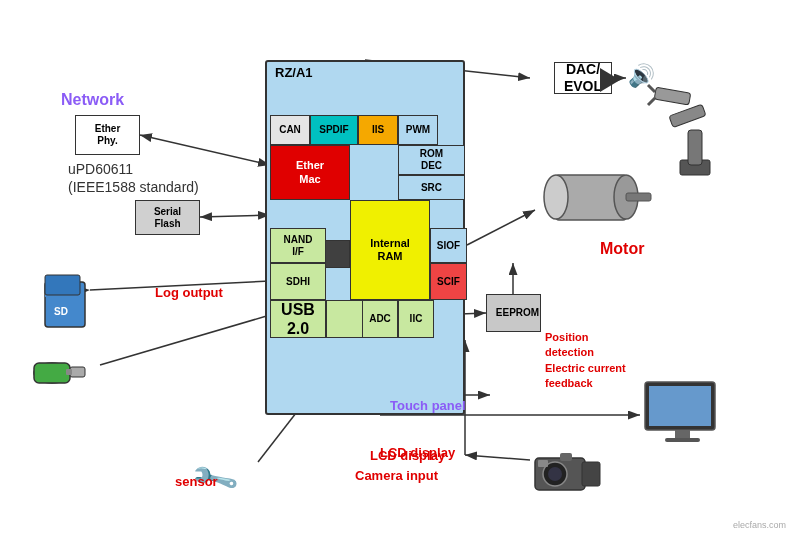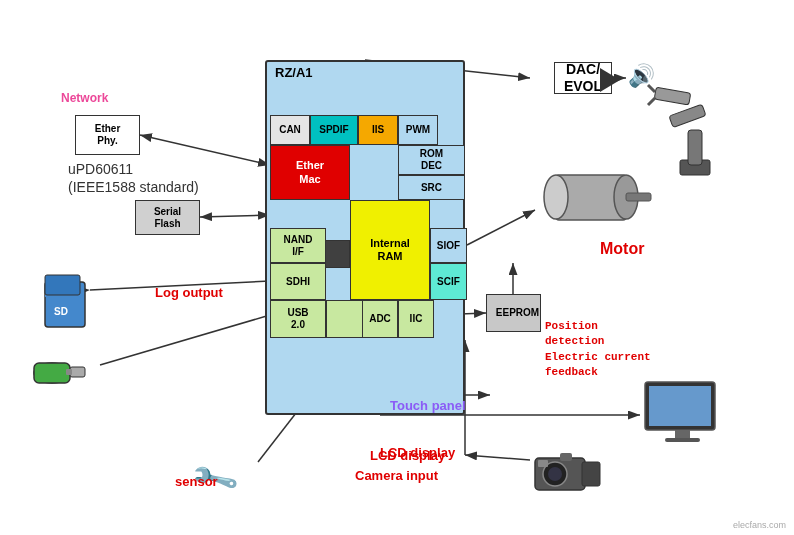--- a/index.html
+++ b/index.html
@@ -77,21 +77,21 @@
     .blk-intram { left: 350px; top: 200px; width: 80px; height: 100px; background: #f0f000; font-size: 11px; }
 
     
     .blk-nand { left: 270px; top: 228px; width: 56px; height: 35px; background: #c8e8a0; }
     
     .blk-siof { left: 430px; top: 228px; width: 37px; height: 35px; background: #b0d8f0; }
 
     
     .blk-sdhi { left: 270px; top: 263px; width: 56px; height: 37px; background: #c8e8a0; }
     
-    .blk-scif { left: 430px; top: 263px; width: 37px; height: 37px; background: #5eead4; }
+    .blk-scif { left: 430px; top: 263px; width: 37px; height: 37px; background: #ef4444; }
 
     
     .blk-usb { left: 270px; top: 300px; width: 56px; height: 38px; background: #c8e8a0; }
     
     .blk-vdc { left: 326px; top: 300px; width: 36px; height: 38px; background: #c8e8a0; padding-left: 48px; }
     
     .blk-adc { left: 362px; top: 300px; width: 36px; height: 38px; background: #c8e8a0; }
     
     .blk-iic { left: 398px; top: 300px; width: 36px; height: 38px; background: #c8e8a0; }
 
@@ -155,22 +155,22 @@
       border: 1.5px solid #333;
       background: #c8c8c8;
       display: flex; align-items: center; justify-content: center;
       text-align: center; font-size: 10px; font-weight: bold; line-height: 1.2; padding-left: 8px;
     }
 
     
     .label-network {
       position: absolute;
       left: 61px; top: 91px;
-      color: #ec4899;
-      font-size: 12px;
+      color: #8b5cf6;
+      font-size: 16px;
       font-weight: bold;
     }
     .label-upd {
       position: absolute;
       left: 68px; top: 160px;
       font-size: 14px;
       color: #333;
       line-height: 1.3;
     }
     .label-logoutput {
@@ -211,26 +211,25 @@
     }
     .label-motor {
       position: absolute;
       left: 600px; top: 240px;
       color: #e00000;
       font-size: 16px;
       font-weight: bold;
     }
     .label-position {
       position: absolute;
-      left: 545px; top: 319px;
+      left: 545px; top: 330px;
       color: #e00000;
       font-size: 11px;
       font-weight: bold;
       line-height: 1.4;
-      font-family: Liberation Mono, monospace;
     }
 
     
     svg.arrows {
       position: absolute;
       left: 0; top: 0;
       width: 794px;
       height: 535px;
       pointer-events: none;
       overflow: visible;
@@ -358,21 +357,21 @@
   <div class="block blk-pwm">PWM</div>
   <div class="block blk-ethermac" style="line-height:1.2; font-size:11px; color:#fff;">Ether<br>Mac</div>
   <div class="block blk-romdec" style="line-height:1.2;text-align:center;">ROM<br>DEC</div>
   <div class="block blk-rspi" style="color:#fff;">RSPI</div>
   <div class="block blk-src">SRC</div>
   <div class="block blk-nand" style="line-height:1.2; font-size:10px;">NAND<br>I/F</div>
   <div class="block blk-intram" style="line-height:1.2; font-size:11px;">Internal<br>RAM</div>
   <div class="block blk-siof">SIOF</div>
   <div class="block blk-sdhi">SDHI</div>
   <div class="block blk-scif">SCIF</div>
-  <div class="block blk-usb" style="line-height:1.2; font-size:10px;">USB<br>2.0</div>
+  <div class="block blk-usb" style="line-height:1.2; font-size:16px;">USB<br>2.0</div>
   <div class="block blk-vdc">VDC</div>
   <div class="block blk-adc">ADC</div>
   <div class="block blk-iic">IIC</div>
 
   <div class="box-dac" style="line-height:1.2;">DAC/<br>EVOL</div>
 
   <div class="amp-triangle"></div>
 
   <div class="speaker">🔊</div>
 

